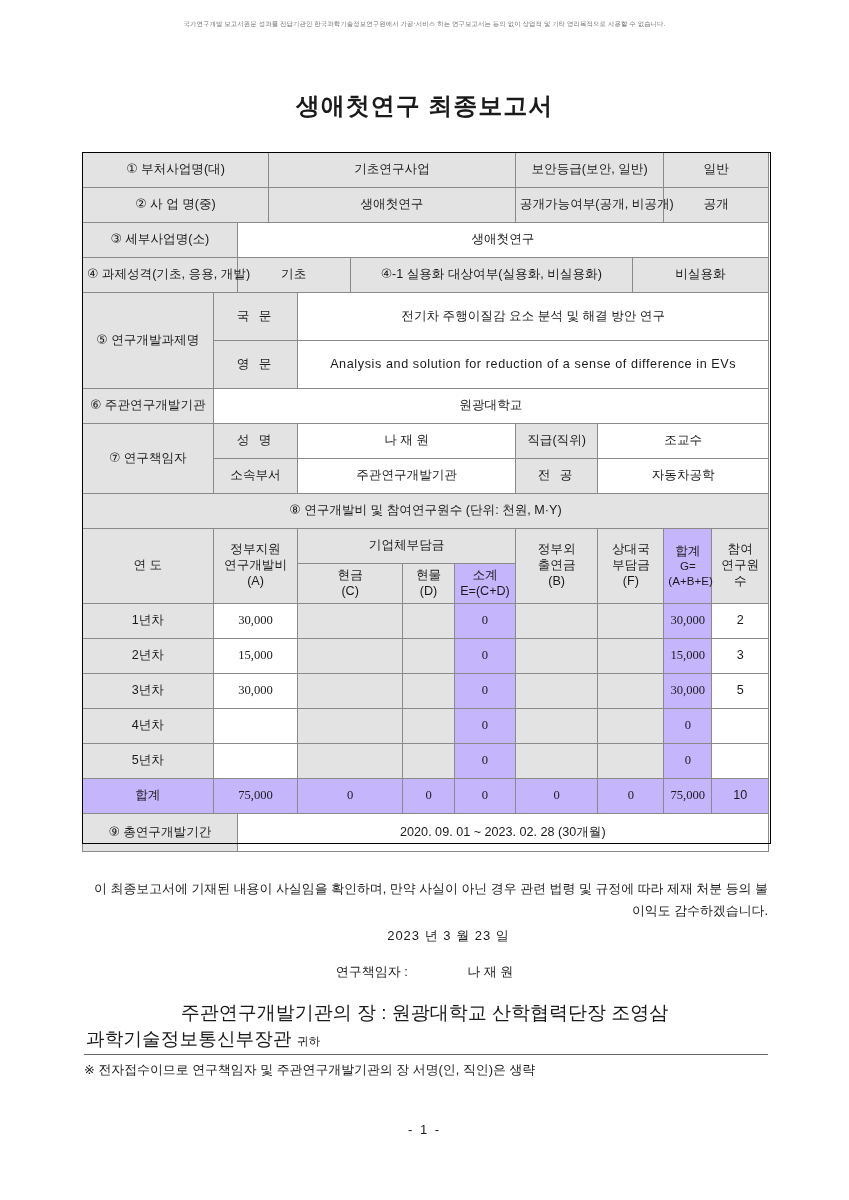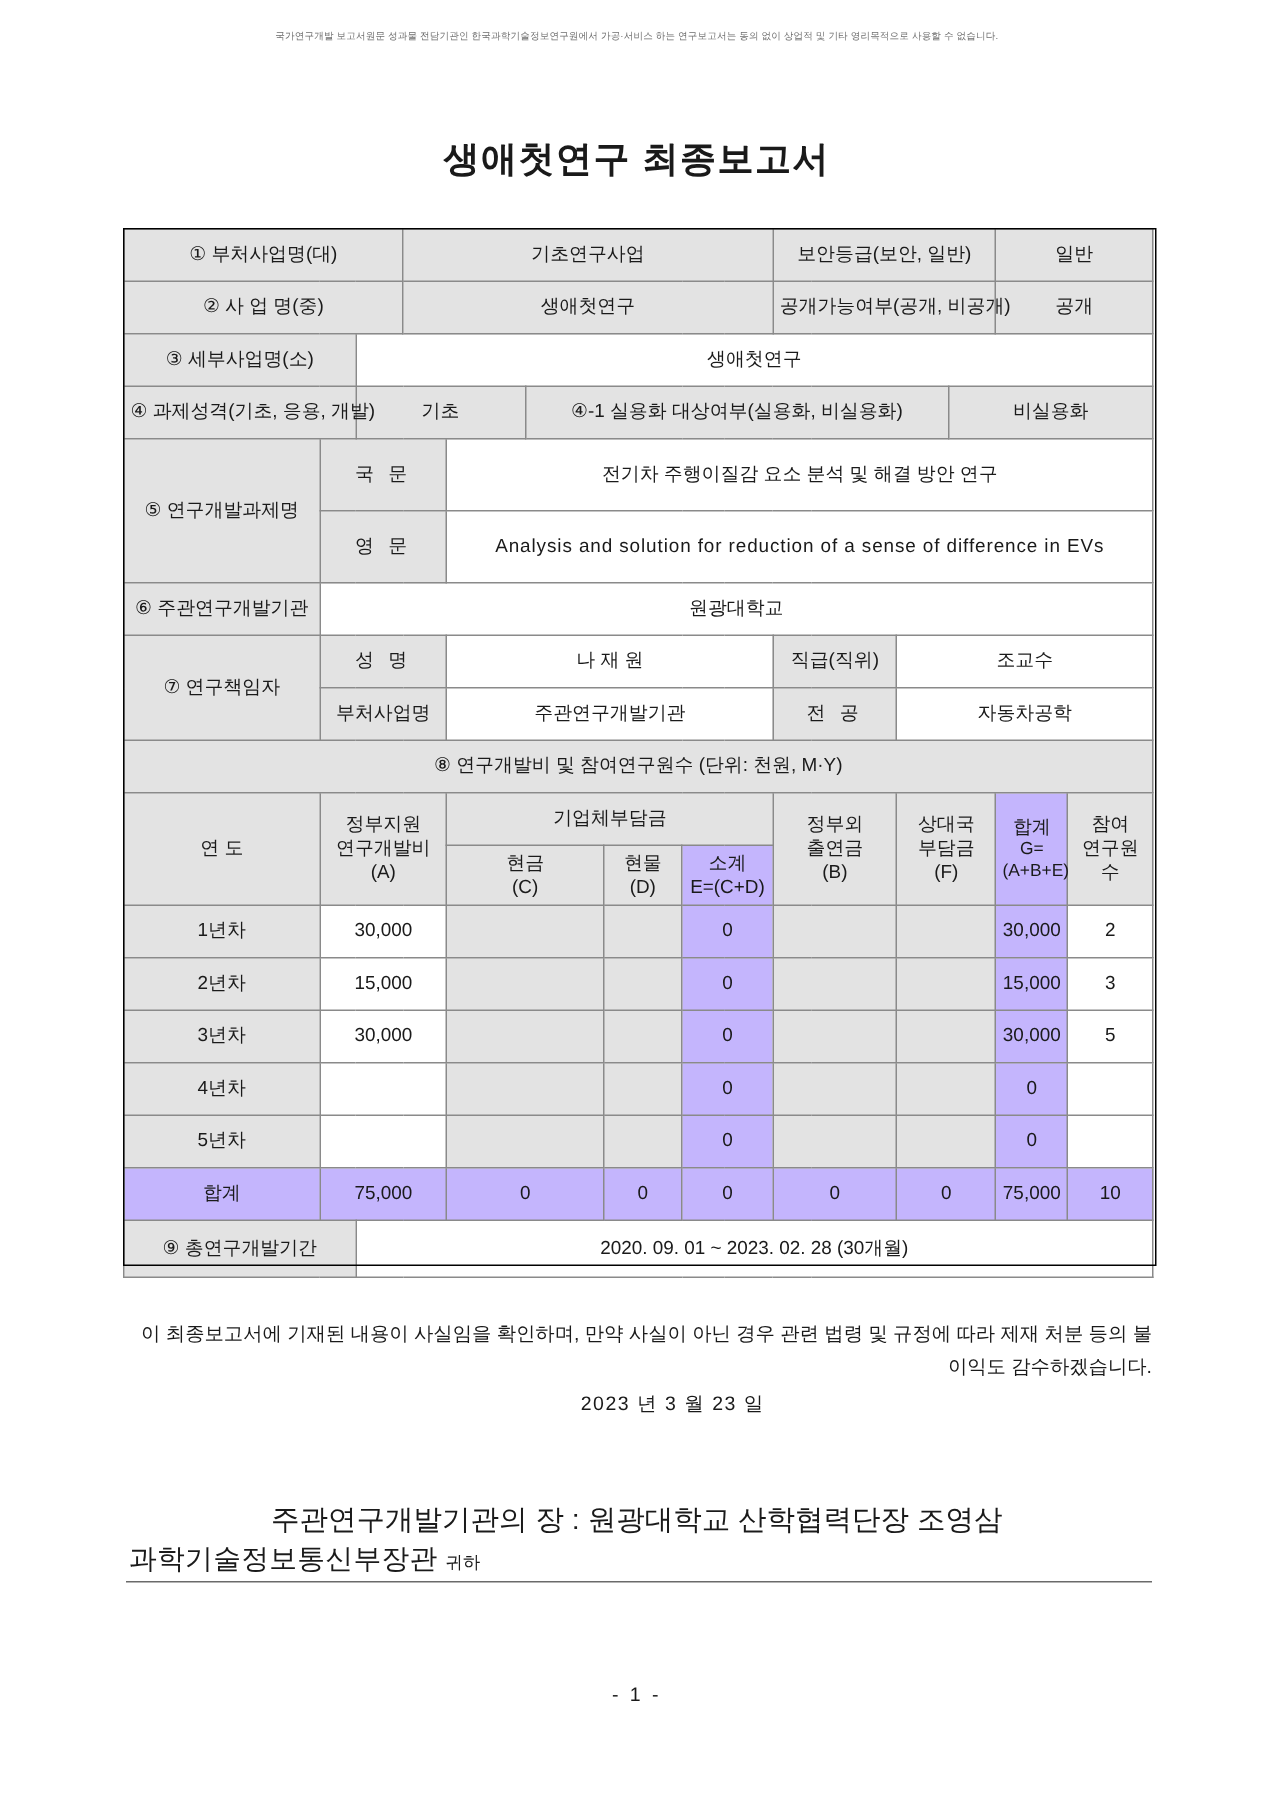--- a/index.html
+++ b/index.html
@@ -52,21 +52,21 @@
     border:1.6px solid #000;
     pointer-events:none;
   }
   .sh{ background:#e3e3e3;margin-top:24px; }
   .or{ background:#c4b5fd; }
   .lbl{ text-align:left; padding-left:10px; }
   .nowrap{ white-space:nowrap; }
   .small{ font-size:11.6px; }
   .eng{ font-size:12px; letter-spacing:.6px; text-align:center; }
   .spaced{ letter-spacing:3px; }
-  .num{ text-align:right; padding-right:7px; font-size:12.6px; }
+  .num{ text-align:right; padding-right:7px; font-size:12.6px;font-family:Liberation Serif, serif; }
   .ctr{ text-align:center; }
   .hdr-cell{ font-size:12px; line-height:1.3; }
 
   
   .declare{
     position:absolute; left:84px; top:858px; width:684px;
     font-size:12.9px; line-height:1.72; text-align:right;margin-top:20px;
   }
   .sig-date{
     position:absolute; left:0; top:927px; width:849px;
@@ -174,21 +174,21 @@
     </tr>
 
     <tr>
       <td class="sh lbl nowrap" rowspan="2" colspan="2">⑦ 연구책임자</td>
       <td class="sh spaced" colspan="3">성 명</td>
       <td colspan="6">나 재 원</td>
       <td class="sh nowrap small" colspan="3">직급(직위)</td>
       <td colspan="4">조교수</td>
     </tr>
     <tr>
-      <td class="sh nowrap small" colspan="3">부처사업명</td>
+      <td class="sh nowrap small" colspan="3">소속부서</td>
       <td colspan="6">주관연구개발기관</td>
       <td class="sh spaced" colspan="3">전 공</td>
       <td colspan="4">자동차공학</td>
     </tr>
 
     <tr>
       <td class="sh" colspan="18">⑧ 연구개발비 및 참여연구원수 (단위: 천원, M·Y)</td>
     </tr>
 
     <tr>
@@ -306,25 +306,31 @@
     </tr>
   </tbody>
     </table>
 
   <div class="outer-border"></div>
 
   <div class="declare">이 최종보고서에 기재된 내용이 사실임을 확인하며, 만약 사실이 아닌 경우 관련 법령 및 규정에 따라 제재 처분 등의 불이익도 감수하겠습니다.</div>
 
   <div class="sig-date">2023 년   3 월   23 일</div>
 
+  <div class="sig-line1">
+    <span>연구책임자 :</span>
+    <span class="gap"></span>
+    <span>나 재 원</span>
+  </div>
 
   <div class="sig-line2">주관연구개발기관의 장 :  원광대학교 산학협력단장 조영삼</div>
 
   <div class="addressee">
     <span>과학기술정보통신부장관</span>
     <span class="sub">귀하</span>
   </div>
   <div class="hrule"></div>
 
+  <div class="note">※ 전자접수이므로 연구책임자 및 주관연구개발기관의 장 서명(인, 직인)은 생략</div>
 
   <div class="page-no">- 1 -</div>
 
 </div>
 
 </body></html>

